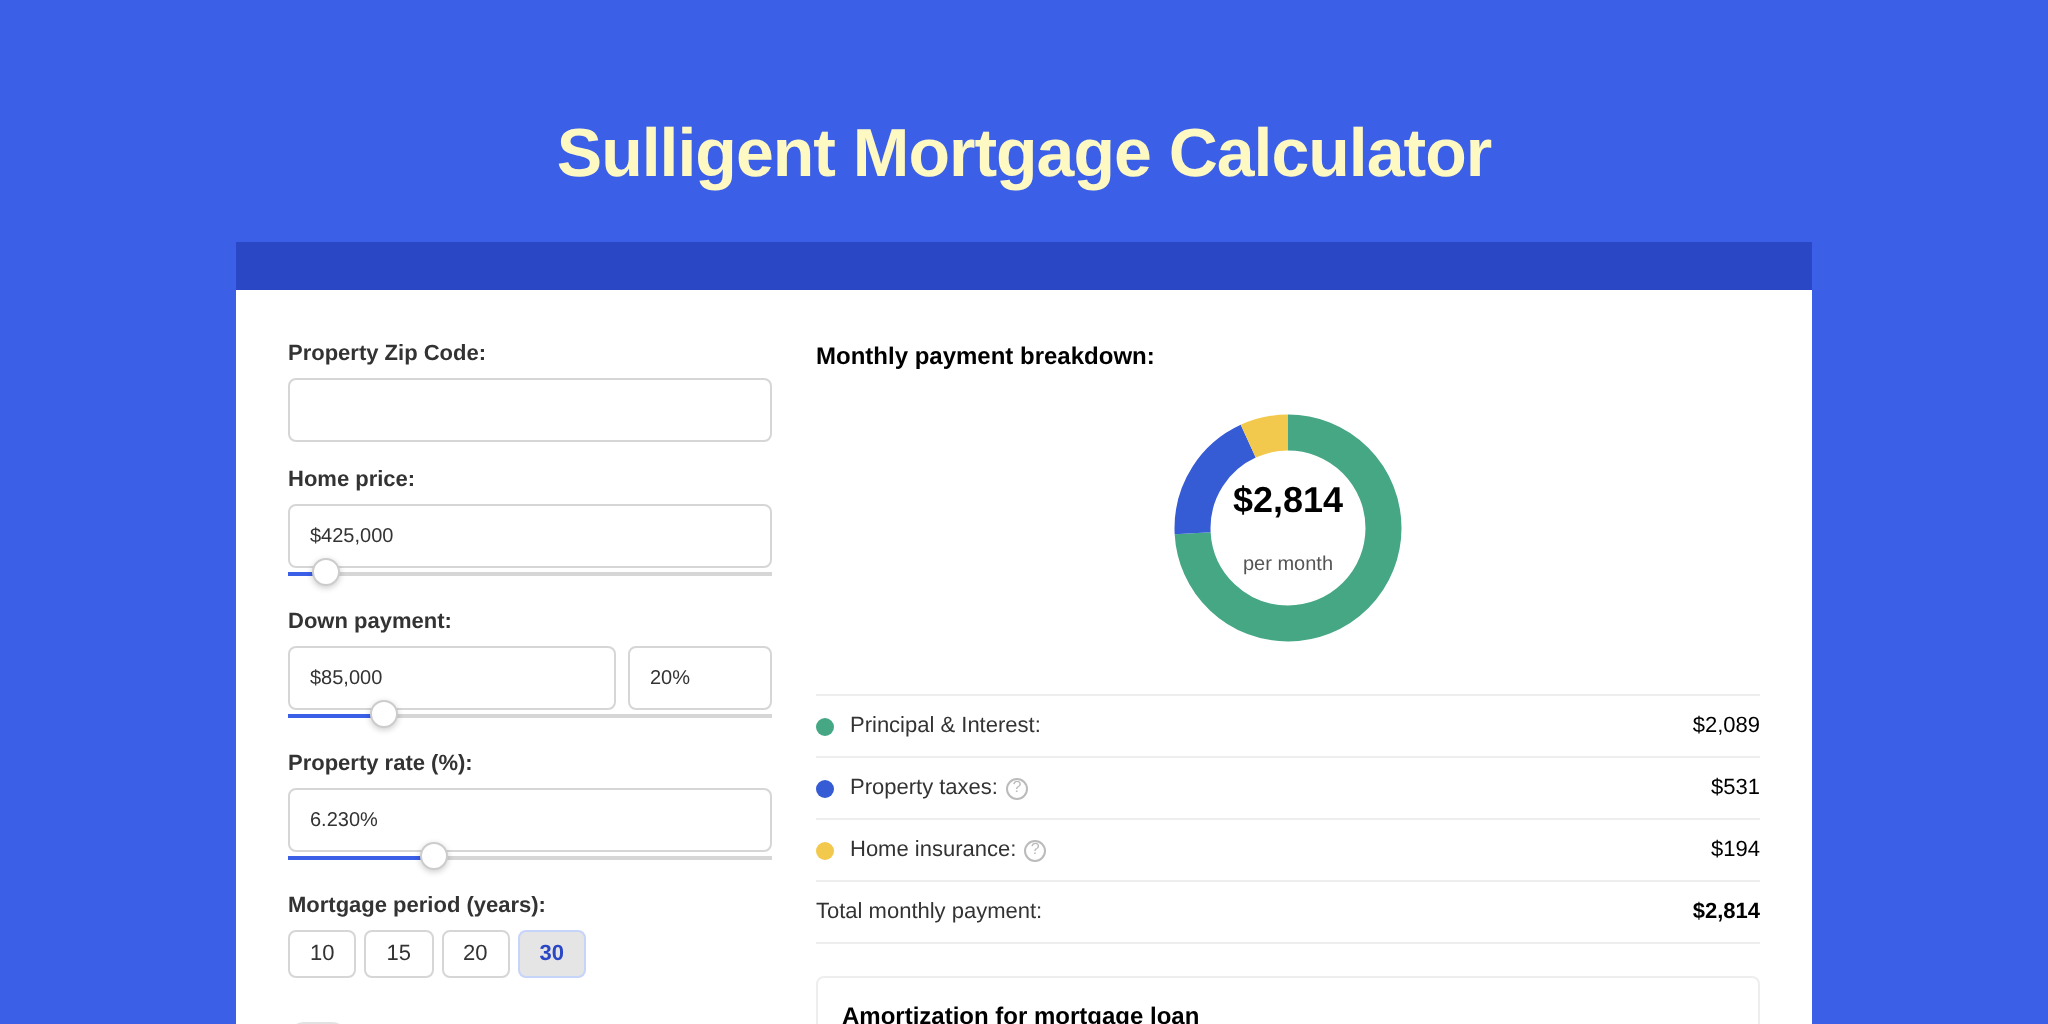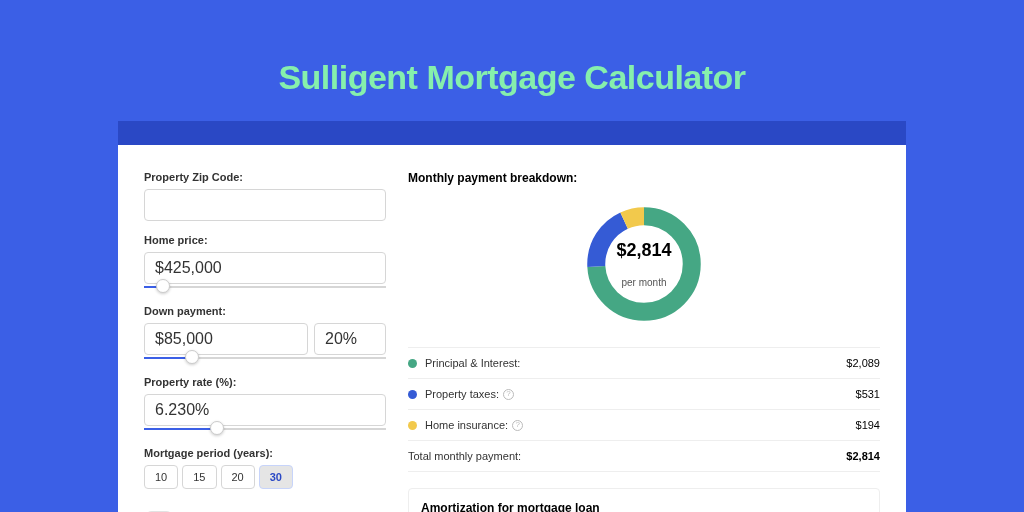--- a/index.html
+++ b/index.html
@@ -10,21 +10,21 @@
     height: 512px;
     overflow: hidden;
     position: relative;
   }
   .outer {
     position: relative;
     width: 100%;
     height: 100%;
   }
   .title {
-    color: #86efac;
+    color: #fef9c3;
     font-size: 34px;
     font-weight: 700;
     text-align: center;
     padding-top: 58px;
     padding-bottom: 24px;
     letter-spacing: -0.5px;
   }
   .banner {
     background: #2A48C5;
     height: 24px;
@@ -54,21 +54,21 @@
     margin-top: 13px;
     font-weight: bold;
   }
   .label:first-child { margin-top: 0; }
   .input {
     width: 100%;
     height: 32px;
     border: 1px solid #d6d6d6;
     border-radius: 4px;
     padding: 0 10px;
-    font-size: 16px;
+    font-size: 10px;
     color: #333;
     background: #fff;
   }
   .slider-wrap {
     position: relative;
     height: 10px;
     margin-top: -2px;
   }
   .slider-track {
     height: 2px;

